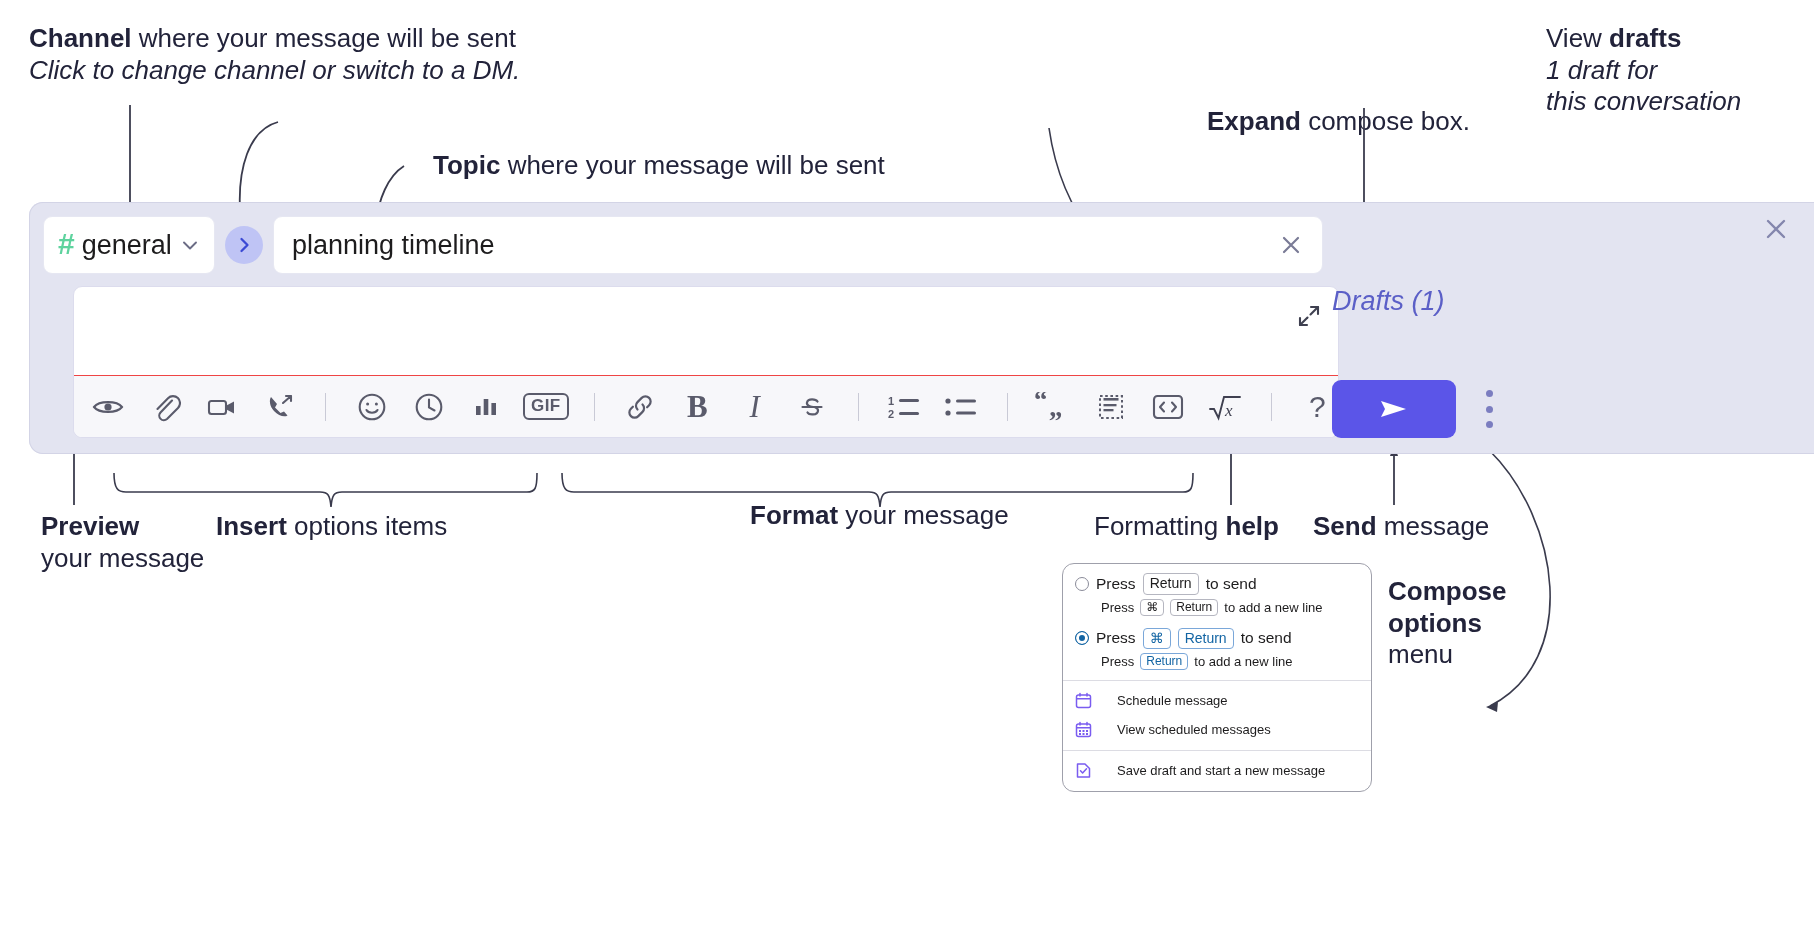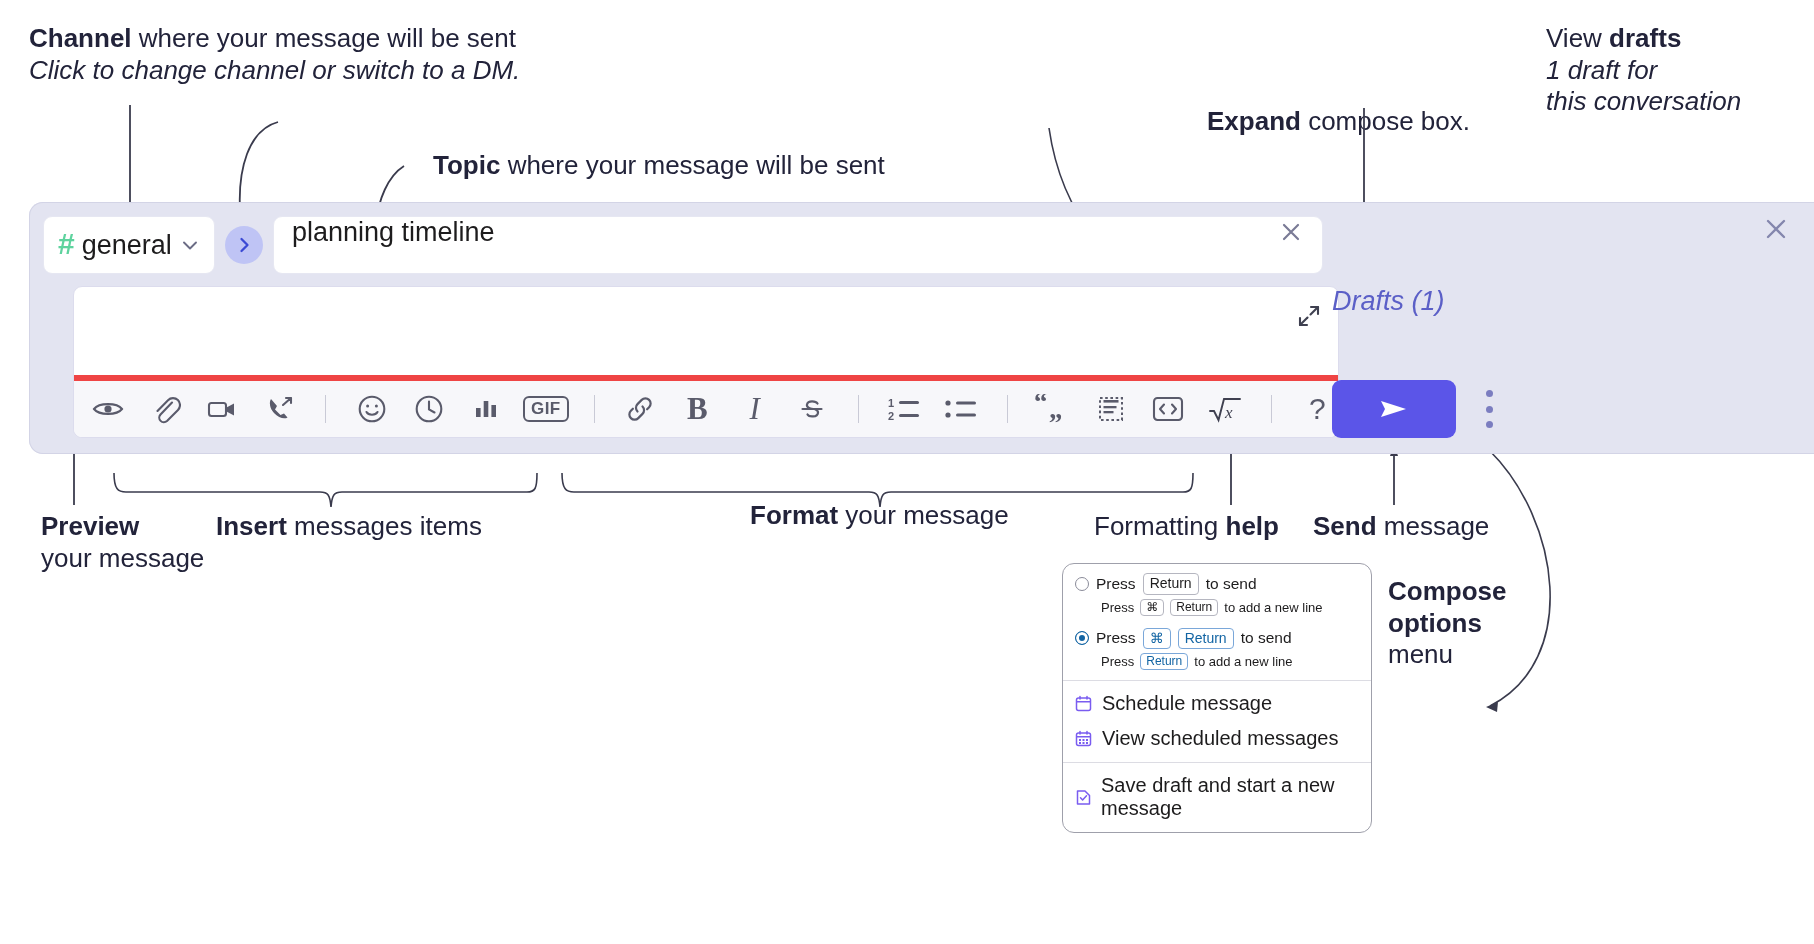--- a/index.html
+++ b/index.html
@@ -69,21 +69,21 @@
     background: #bfc4f5;
     display: flex; align-items: center; justify-content: center;
     color: #3b49d4;
     flex: 0 0 auto;
   }
   .topic-field {
     width: 1050px; height: 58px;
     background: #ffffff;
     border-radius: 9px;
     border: 1px solid #e6e7f2;
-    display: flex; align-items: flex-start;
+    display: flex; align-items: center;
     padding: 0 16px 0 18px;
   }
   .topic-text { font-size: 27px; color: #1d1c1d; }
   .topic-clear { margin-left: auto; color: #7a7b96; display:flex; }
 
   .msg-box {
     position: absolute;
     left: 44px; top: 84px;
     width: 1266px; height: 152px;
     background: #ffffff;
@@ -96,21 +96,21 @@
     font-size: 25px; color: #8a8b9e;
   }
   .expand-btn {
     position: absolute; right: 14px; top: 14px;
     color: #3f4050; display: flex;
   }
   .toolbar {
     position: absolute; left: 0; right: 0; bottom: 0;
     height: 62px;
     background: #f7f7fa;
-    border-top: 6px solid #ef4444;
+    border-top: 1px solid #ef4444;
     display: flex; align-items: center;
     padding-left: 13px;
     gap: 16px;
   }
   .tbtn {
     width: 58px; height: 50px;
     display: flex; align-items: center; justify-content: center;
     color: #5a5b6b;
   }
   .tsep { width: 1px; height: 28px; background: #c9cad6; margin: 0 9px; }
@@ -170,22 +170,22 @@
   .radio.on { border-color: #1264a3; background: #1264a3; box-shadow: inset 0 0 0 3px #ffffff; }
   .kbd {
     border: 1px solid #b5b6c0; border-radius: 4px;
     padding: 1px 6px; font-size: 14px; background: #fff; color: #1d1c1d;
     line-height: 1.25;
   }
   .kbd.sm { font-size: 12px; padding: 0px 5px; }
   .kbd.blue { border-color: #7aa7d9; color: #1264a3; }
   .popup-div { height: 1px; background: #dcdce3; }
   .menu-item {
-    display: flex; align-items: center; gap: 9px;
-    padding: 6px 12px; font-size: 20px;
+    display: flex; align-items: center; gap: 24px;
+    padding: 6px 12px; font-size: 13px;
   }
   .mi-icon { color: #7a5cf0; display:flex; width: 18px; }
   .menu-group { padding: 5px 0 6px 0; }
 </style>
 </head>
 <body>
 
 <div class="stage">
 
   <div class="anno" style="left:29px; top:23px;">
@@ -207,21 +207,21 @@
     <div class="it">1 draft for</div>
     <div class="it">this conversation</div>
   </div>
 
   <div class="anno" style="left:17px; top:511px;margin-left:24px;">
     <div><b>Preview</b></div>
     <div>your message</div>
   </div>
 
   <div class="anno" style="left:216px; top:511px;">
-    <b>Insert</b><span> messages items</span>
+    <b>Insert</b><span> options items</span>
   </div>
 
   <div class="anno" style="left:750px; top:500px;">
     <b>Format</b><span> your message</span>
   </div>
 
   <div class="anno" style="left:1094px; top:511px;">
     <span>Formatting </span><b>help</b>
   </div>
 

